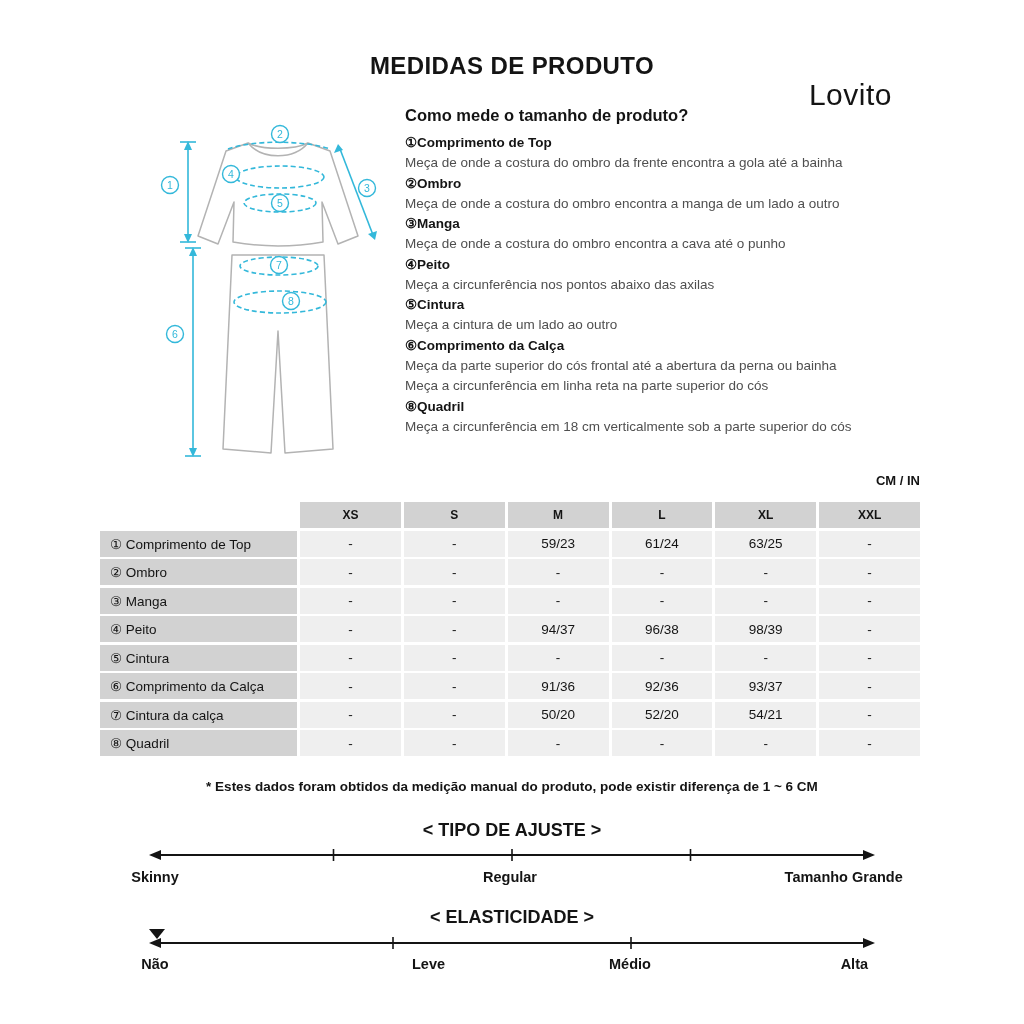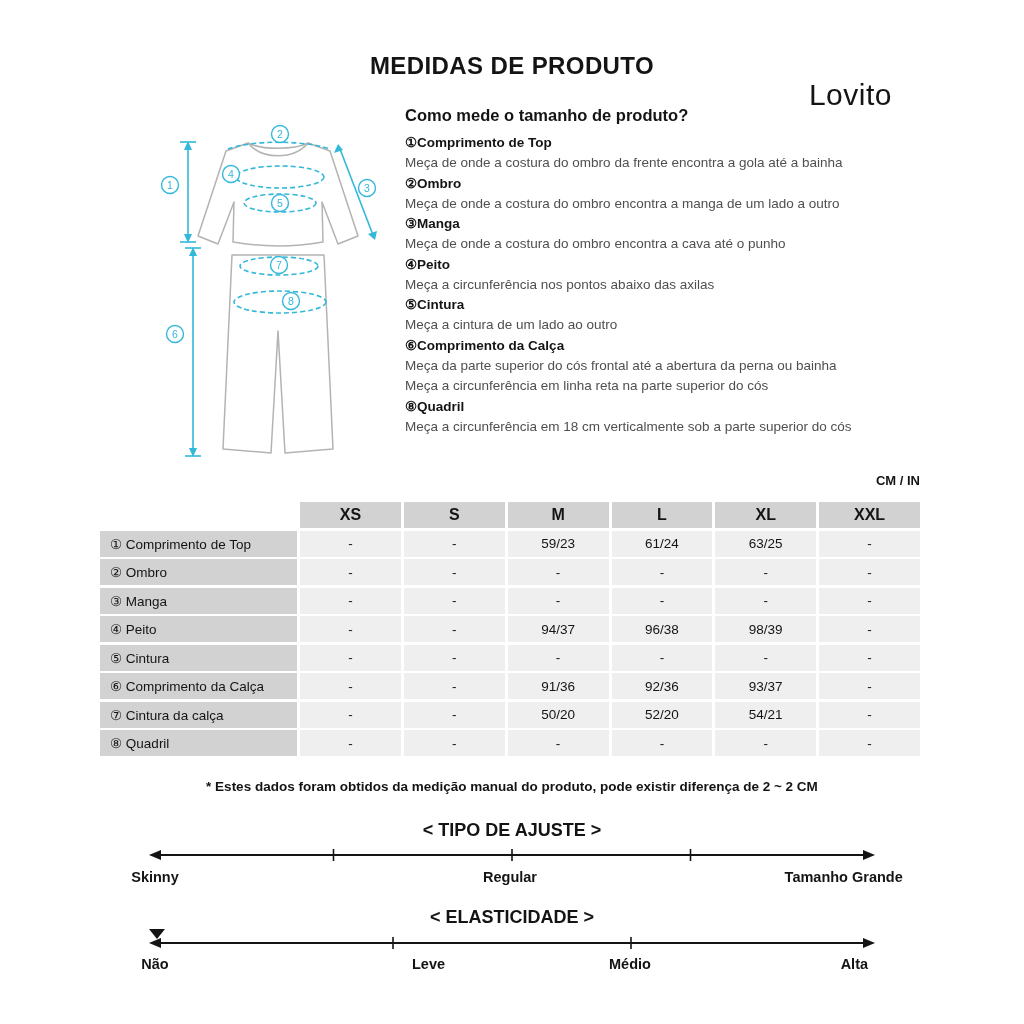--- a/index.html
+++ b/index.html
@@ -18,21 +18,21 @@
   .marker circle{fill:#ffffff;stroke:var(--accent);stroke-width:1.4;}
   .marker text{fill:var(--accent);font-size:10.5px;text-anchor:middle;dominant-baseline:central;}
   .guide{position:absolute;left:405px;top:106px;width:528px;}
   .guide-heading{font-size:16.5px;font-weight:bold;margin-bottom:8px;}
   .gl{font-size:13.5px;font-weight:bold;line-height:20px;}
   .gd{font-size:13.5px;line-height:20.5px;color:var(--desc);}
   .unit{position:absolute;top:473px;right:104px;font-size:13px;font-weight:bold;}
   .size-table{position:absolute;left:100px;top:502px;width:820px;display:grid;
     grid-template-columns:197px repeat(6,1fr);grid-auto-rows:26px;gap:2.5px 3px;}
   .cell{display:flex;align-items:center;justify-content:center;font-size:13.5px;}
-  .cell.head{background:var(--hdr);font-weight:bold;font-size:16px;}
+  .cell.head{background:var(--hdr);font-weight:bold;font-size:12px;}
   .cell.rowlabel{background:var(--hdr);justify-content:flex-start;padding-left:10px;}
   .cell.val{background:var(--cellbg);}
   .cell.corner{background:transparent;}
   .footnote{position:absolute;top:779px;left:0;width:100%;text-align:center;font-size:13.5px;font-weight:bold;}
   .scale-title{position:absolute;left:0;width:100%;text-align:center;font-size:18px;font-weight:bold;}
   .scale-svg{position:absolute;}
   .sline{stroke:#141414;stroke-width:2;}
   .tick{stroke:#141414;stroke-width:1.6;}
   .arr{fill:#141414;}
   .scale-labels{position:absolute;left:155px;width:710px;height:20px;}
@@ -213,21 +213,21 @@
     <div class="cell val">-</div>
     <div class="cell rowlabel">⑧ Quadril</div>
     <div class="cell val">-</div>
     <div class="cell val">-</div>
     <div class="cell val">-</div>
     <div class="cell val">-</div>
     <div class="cell val">-</div>
     <div class="cell val">-</div>
   </div>
 
-<div class="footnote">* Estes dados foram obtidos da medição manual do produto, pode existir diferença de 2 ~ 2 CM</div>
+<div class="footnote">* Estes dados foram obtidos da medição manual do produto, pode existir diferença de 1 ~ 6 CM</div>
 
 <div class="scale-title" style="top:820px">&lt; TIPO DE AJUSTE &gt;</div>
 <svg class="scale-svg" style="left:147px;top:846px" width="730" height="18" viewBox="0 0 730 18">
   <polygon class="arr" points="2,9 14,4 14,14"></polygon>
   <line class="sline" x1="10" y1="9" x2="720" y2="9"></line>
   <polygon class="arr" points="728,9 716,4 716,14"></polygon>
   <line class="tick" x1="186.5" y1="3" x2="186.5" y2="15"></line>
   <line class="tick" x1="365" y1="3" x2="365" y2="15"></line>
   <line class="tick" x1="543.5" y1="3" x2="543.5" y2="15"></line>
 </svg>

